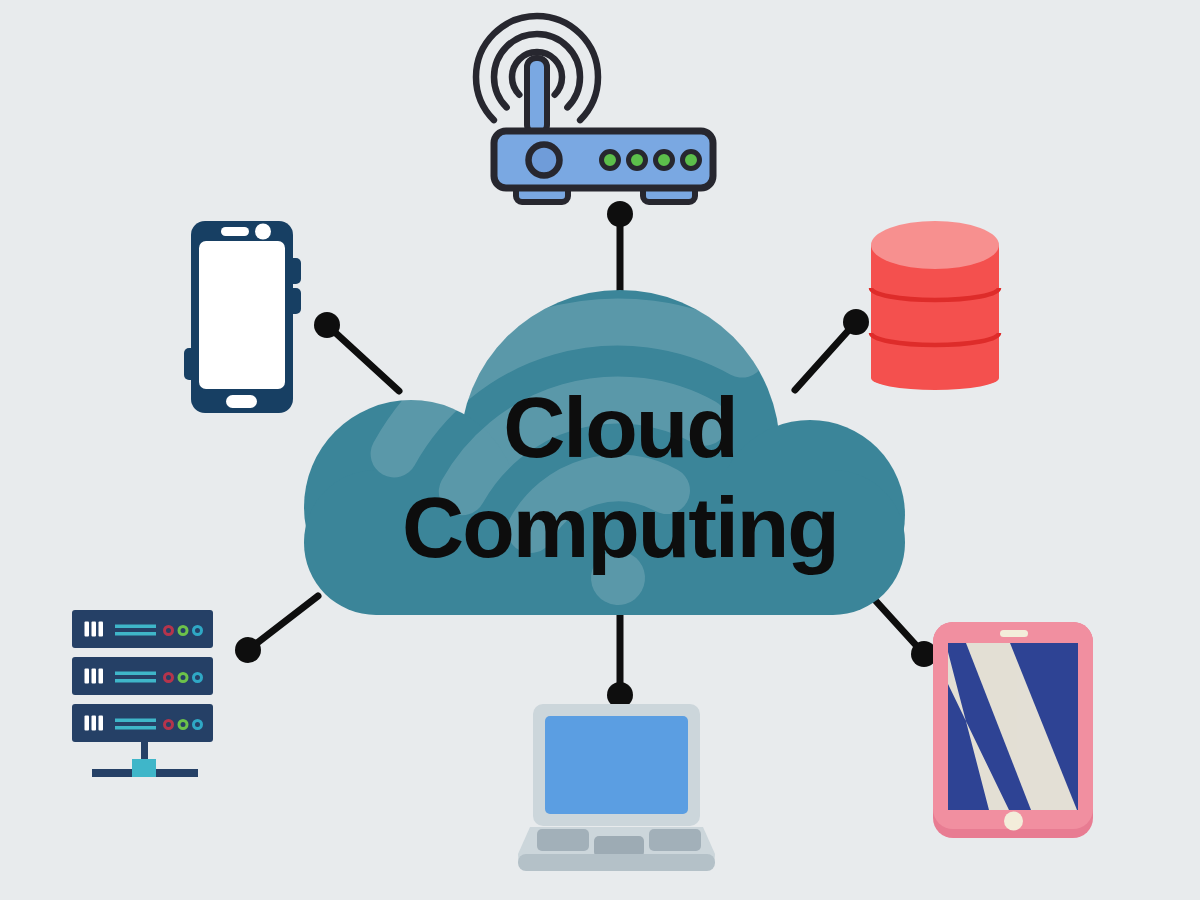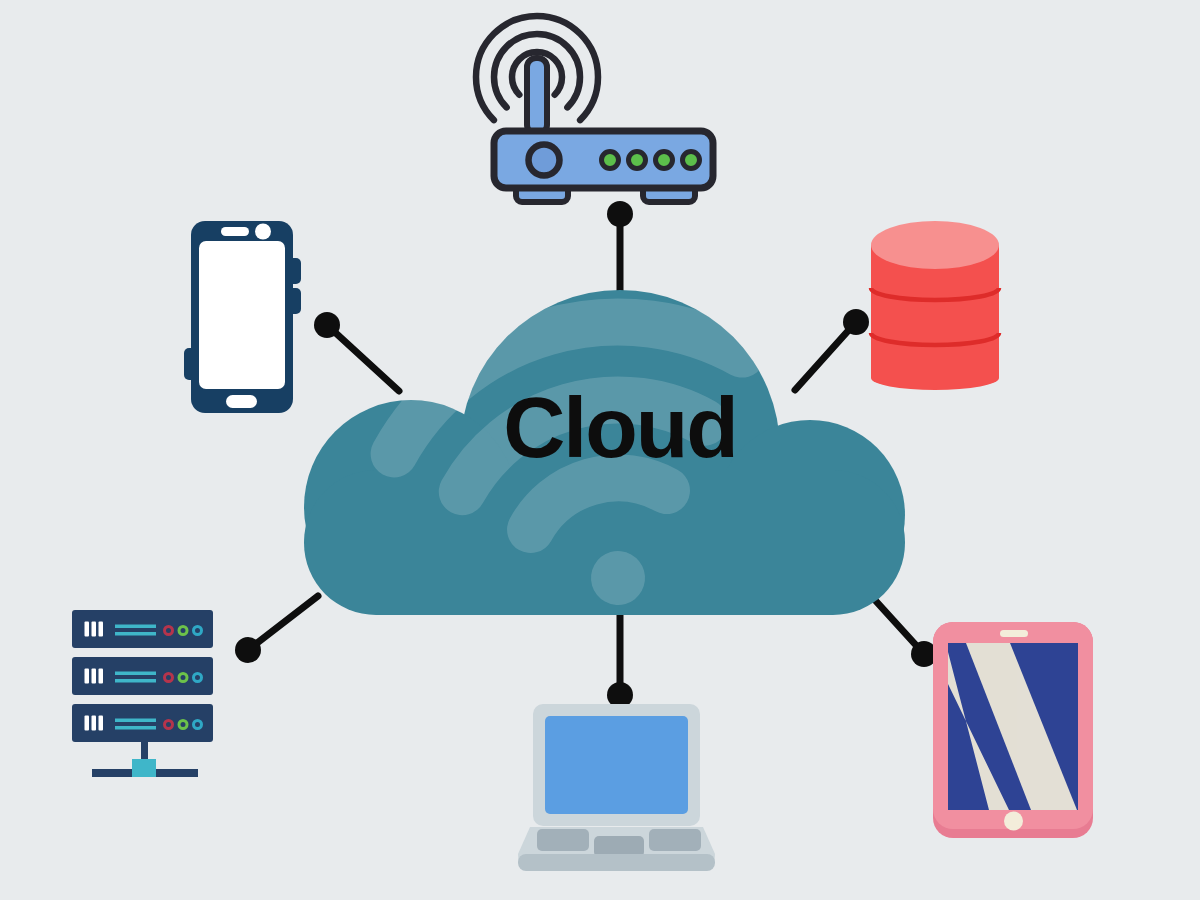--- a/index.html
+++ b/index.html
@@ -198,15 +198,16 @@
         <path d="M 966 643 L 1010 643 L 1077 810 L 1031 810 Z"></path>
         <path d="M 948 652 L 948 684 L 1009 810 L 989 810 Z"></path>
       </g>
       <rect x="1000" y="630" width="28" height="7" rx="3.5" fill="var(--tablet-cream)"></rect>
       <circle cx="1013.5" cy="821" r="9.5" fill="var(--tablet-cream)"></circle>
     </g>
   </svg>
 
   <div class="cloud-title">
     <div>Cloud</div>
+    <div>Computing</div>
   </div>
 
 </div>
 
 </body></html>

